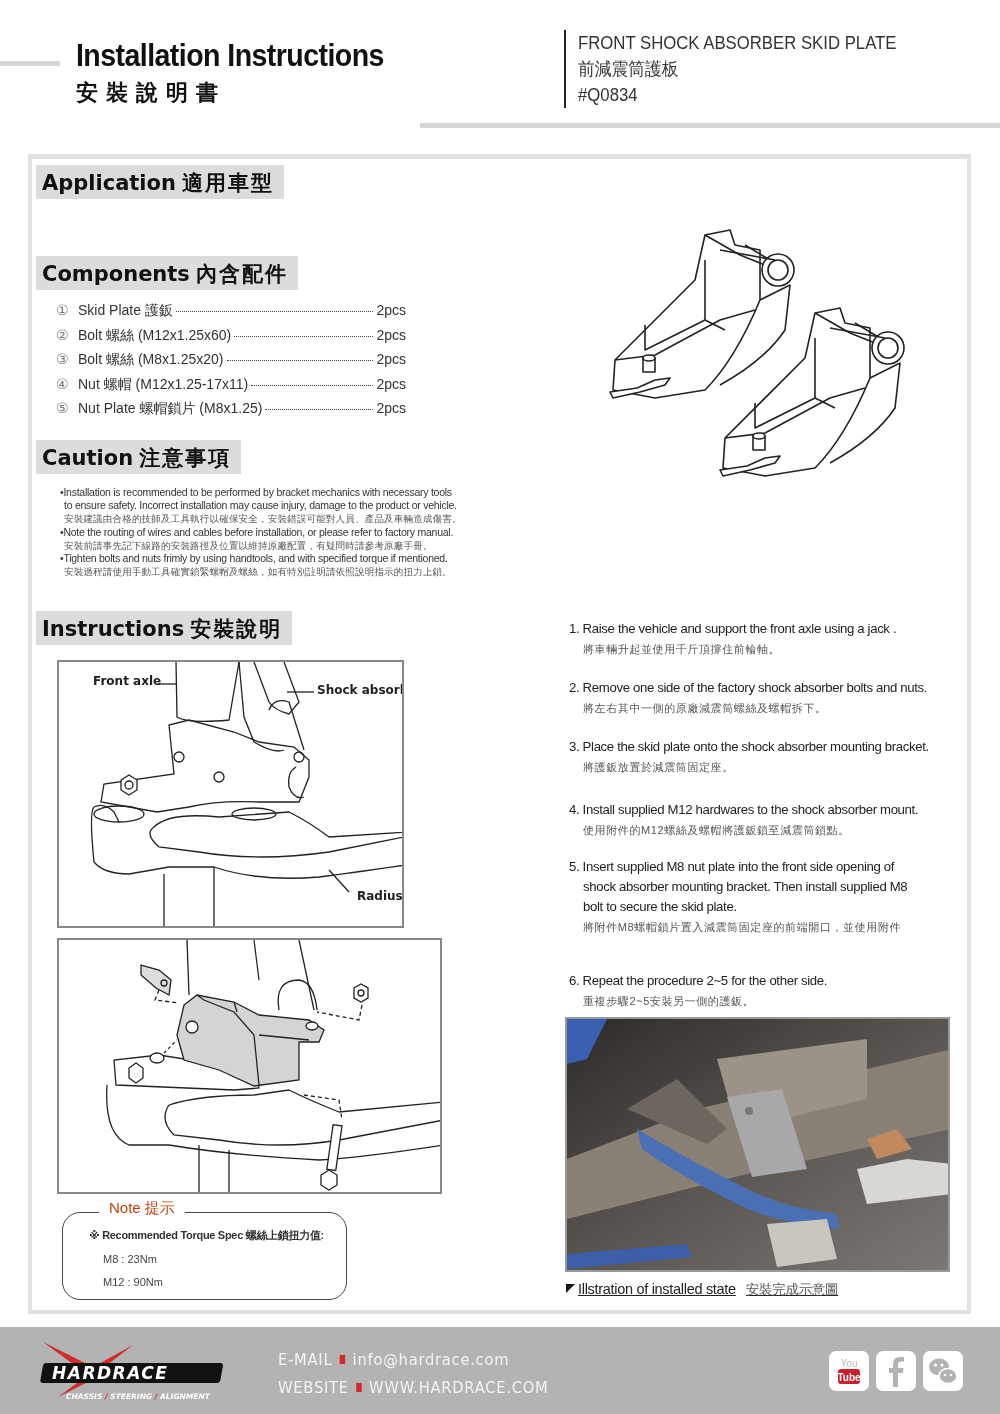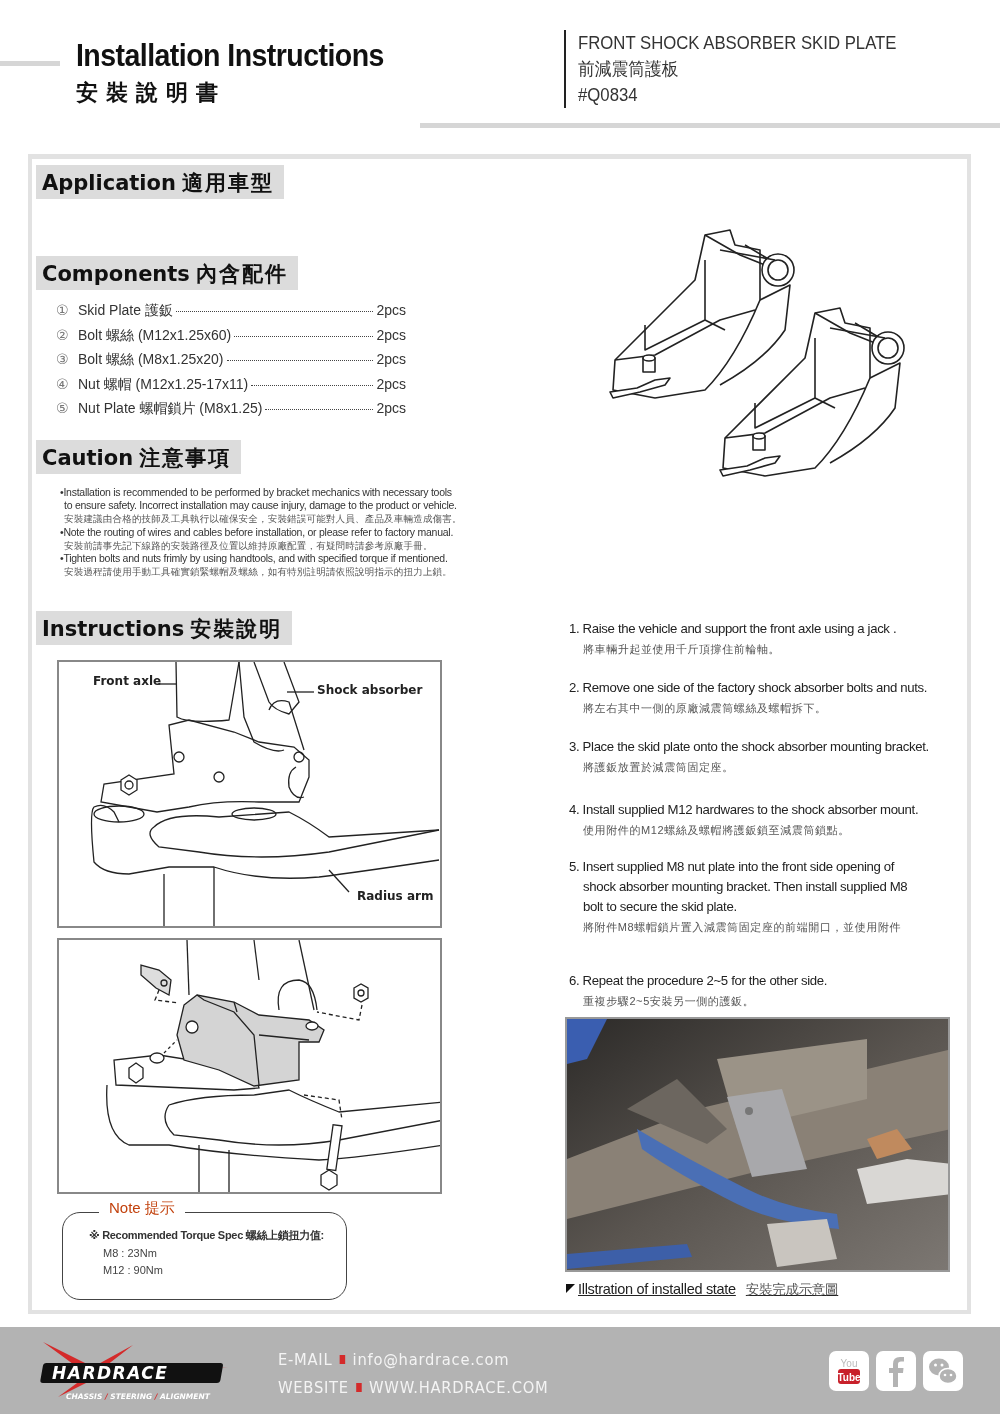--- a/index.html
+++ b/index.html
@@ -37,21 +37,21 @@
   
   .diagram { position: absolute; border: 2px solid #888; background: #fff; overflow: hidden; }
   .diagram svg { position: absolute; left: 0; top: 0; }
   .lbl { position: absolute; font-size: 12px; font-weight: bold; color: #222; white-space: nowrap; font-family: "DejaVu Sans", sans-serif; }
 
   
   .note { position: absolute; left: 62px; top: 1212px; width: 285px; height: 88px; border: 1.5px solid #444; border-radius: 18px; }
   .note-title { position: absolute; left: 36px; top: -14px; background: #fff; padding: 0 10px; font-size: 15px; color: #c2410c; }
   .note-body { position: absolute; left: 26px; top: 14px; font-size: 11px; color: #333; line-height: 17.5px; }
   .note-body .spec { font-weight: bold; letter-spacing: -0.3px; }
-  .note-body .val { padding-left: 14px; color: #444; }
+  .note-body .val { padding-left: 14px; color: #444; margin-top: 6px; }
 
   
   .steps { position: absolute; left: 553px; top: 603px; width: 410px; }
   .step { position: absolute; left: 16px; font-size: 13.2px; color: #222; line-height: 20px; letter-spacing: -0.35px; margin-top: 16px; }
   .step .en { white-space: nowrap; }
   .step .cn { padding-left: 14px; color: #555; font-size: 11px; letter-spacing: 0.6px; white-space: nowrap; }
   .step .indent { padding-left: 14px; }
 
   
   .product-drawing { position: absolute; left: 595px; top: 220px; width: 330px; height: 285px; }
@@ -168,21 +168,21 @@
   <div class="line">•Note the routing of wires and cables before installation, or please refer to factory manual.</div>
   <div class="line cn" style="padding-left:4px"> 安裝前請事先記下線路的安裝路徑及位置以維持原廠配置，有疑問時請參考原廠手冊。</div>
   <div class="line">•Tighten bolts and nuts frimly by using handtools, and with specified torque if mentioned.</div>
   <div class="line cn" style="padding-left:4px"> 安裝過程請使用手動工具確實鎖緊螺帽及螺絲，如有特別註明請依照說明指示的扭力上鎖。</div>
 </div>
 
 <div class="section-head" style="top:611px;">
   <span>Instructions</span><span class="cn">安裝說明</span>
 </div>
 
-<div class="diagram" style="left:57px; top:660px; width:385px; height:268px;">
+<div class="diagram" style="left:57px; top:660px; width:347px; height:268px;">
   <svg width="385" height="268" viewBox="0 0 385 268" fill="none" stroke="#222" stroke-width="1.3">
     <path d="M117 0 L118 55 Q130 62 170 58 L180 0"></path>
     <path d="M180 0 L185 55 L195 80 Q215 92 225 88"></path>
     <path d="M195 0 L210 40 Q215 48 230 52 L240 40 L225 0"></path>
     <path d="M210 48 Q215 35 230 40 L245 88"></path>
     <path d="M110 63 L115 112 L45 122 L42 140 L98 150 L130 145 Q160 138 200 140 L240 140 L250 115 L250 98 L235 85 L200 80 L175 70 L130 58 Z"></path>
     <circle cx="120" cy="95" r="5"></circle>
       <circle cx="160" cy="115" r="5"></circle>
       <circle cx="240" cy="95" r="5"></circle>
     <path d="M237 105 Q228 110 230 125 Q235 138 245 135"></path>

